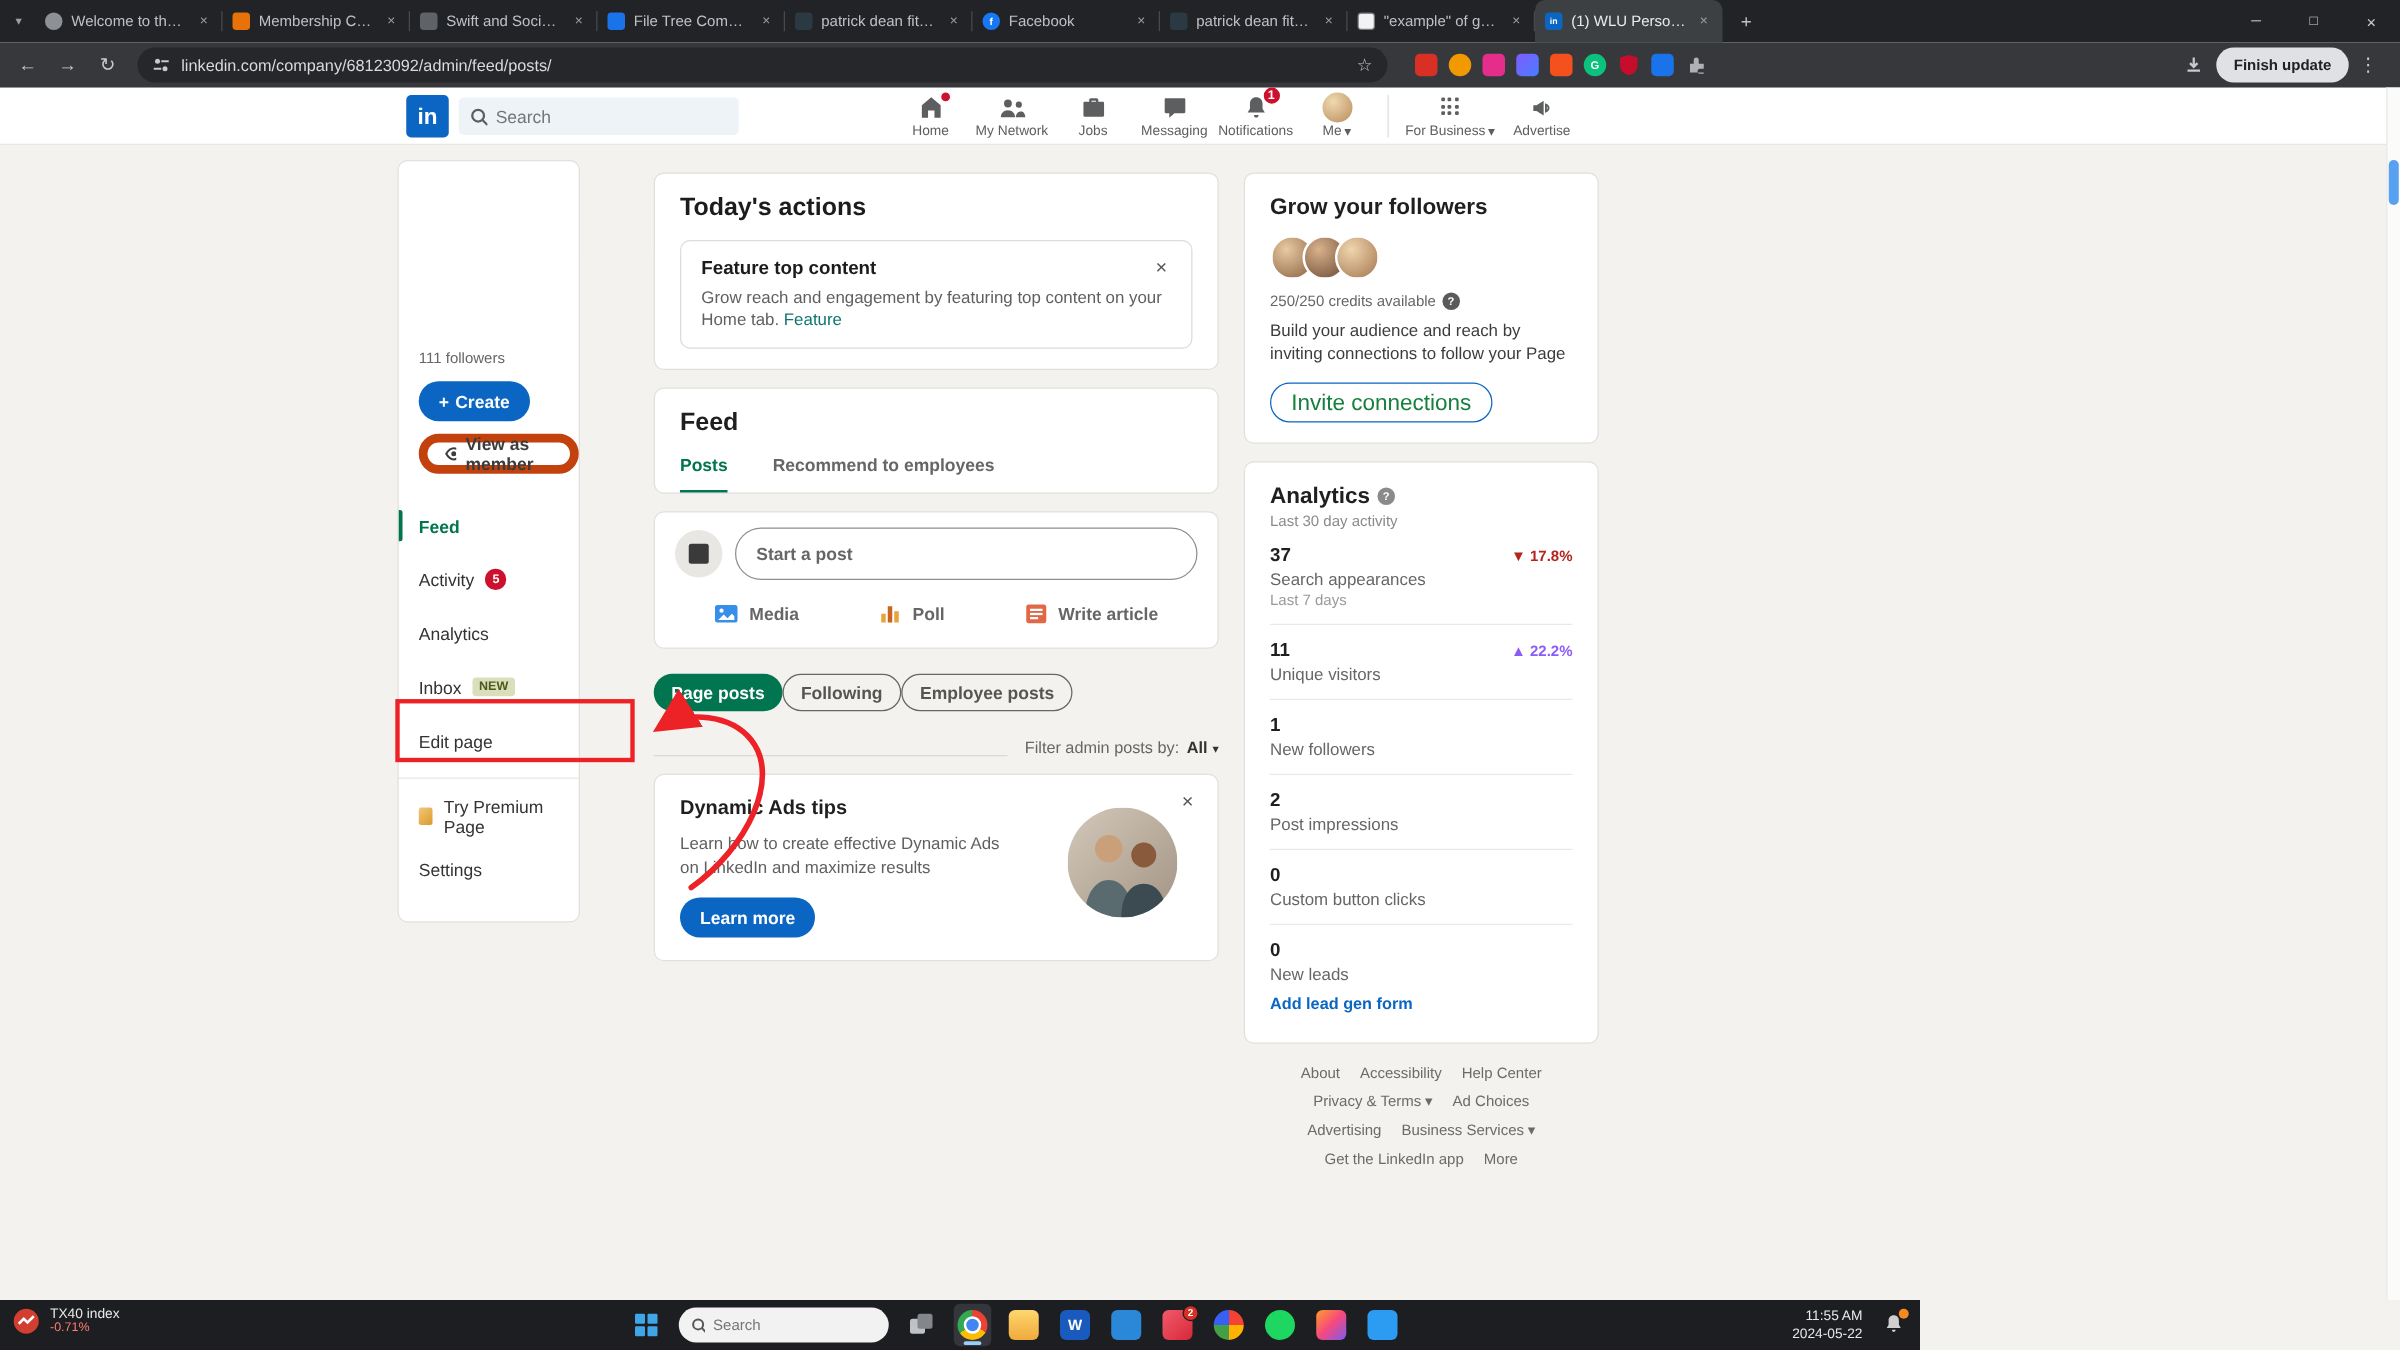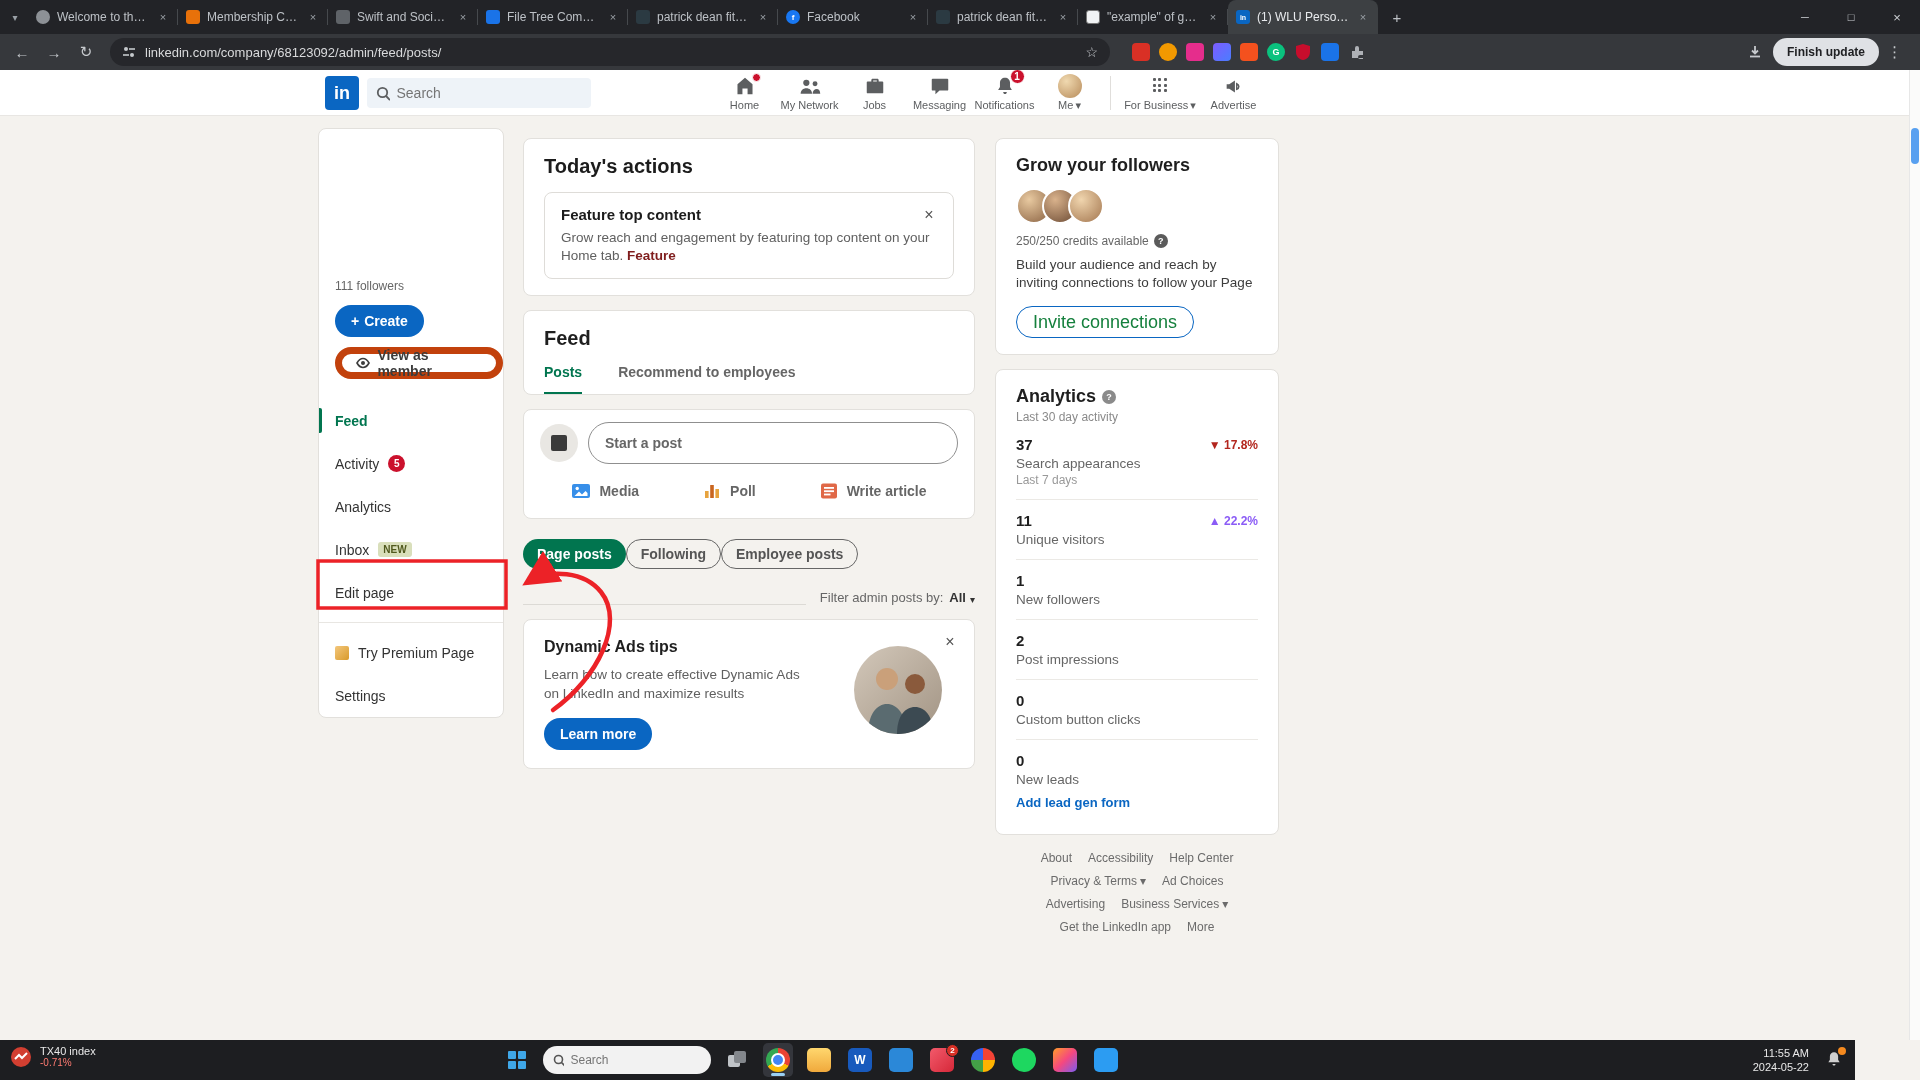--- a/index.html
+++ b/index.html
@@ -49,21 +49,21 @@
 .nic{height:22px;display:flex;align-items:center;justify-content:center;position:relative}
 .nlabel{font-size:11px;margin-top:2px;white-space:nowrap;display:flex;align-items:center;gap:2px}
 .redot{position:absolute;top:-2px;right:-5px;width:9px;height:9px;border-radius:50%;background:#cb112d;border:1.5px solid #fff}
 .nbadge{position:absolute;top:-6px;right:-9px;min-width:15px;height:15px;border-radius:8px;background:#cb112d;color:#fff;font-size:10px;font-weight:bold;display:flex;align-items:center;justify-content:center;padding:0 3px;border:1.5px solid #fff}
 .meav{width:24px;height:24px;border-radius:50%;background:radial-gradient(circle at 35% 30%,#f0d9b0,#b78b5a)}
 .navdiv{width:1px;height:34px;background:#e0dedb;margin:0 8px}
 .bizgrid{width:15px;height:15px;display:grid;grid-template-columns:repeat(3,1fr);gap:2px}
 .bizgrid span{width:3px;height:3px;background:#5c5e60;border-radius:1px}
 
 
-.sidecard{position:absolute;left:318px;top:58px;width:186px;background:#fff;border:1px solid #e2e0dc;border-radius:8px;padding-bottom:0}
+.sidecard{position:absolute;left:318px;top:58px;width:146px;background:#fff;border:1px solid #e2e0dc;border-radius:8px;padding-bottom:20px}
 .logo-space{height:150px}
 .followers{padding:0 16px;font-size:12px;color:#666}
 .createbtn{margin:12px 0 0 16px;height:32px;border-radius:16px;background:#0a66c2;color:#fff;display:inline-flex;align-items:center;gap:5px;padding:0 16px;font-size:14px;font-weight:bold}
 .viewbtn{margin:10px 0 0 16px;height:32px;border-radius:16px;border:7px solid #c2410c;color:#3c3c3c;display:inline-flex;align-items:center;gap:7px;padding:0 13px;font-size:14px;font-weight:bold}
 .sidenav{margin-top:20px}
 .snitem{height:43px;display:flex;align-items:center;padding:0 16px;font-size:14px;color:#333;position:relative}
 .snitem.active{color:#01754f;font-weight:bold}
 .snitem.active::before{content:"";position:absolute;left:0;top:9px;bottom:9px;width:3px;background:#01754f;border-radius:0 2px 2px 0}
 .snbadge{margin-left:9px;width:17px;height:17px;border-radius:50%;background:#cb112d;color:#fff;font-size:10px;font-weight:bold;display:flex;align-items:center;justify-content:center}
 .newbadge{margin-left:9px;padding:2px 5px;border-radius:3px;background:#d9dfbb;color:#50591d;font-size:10px;font-weight:bold}
@@ -71,21 +71,21 @@
 .goldsq{width:14px;height:14px;border-radius:2px;background:linear-gradient(135deg,#f3c77c,#d99a2b);margin-right:9px}
 
 
 .maincol{position:absolute;left:523px;top:68px;width:452px}
 .card{background:#fff;border:1px solid #e2e0dc;border-radius:8px;margin-bottom:14px}
 .ta-card{padding:16px 20px}
 .ta-title{font-size:20px;font-weight:bold;color:#1c1c1c}
 .ta-inner{margin-top:14px;border:1px solid #dedcd8;border-radius:8px;padding:13px 16px;position:relative}
 .ta-inner h3{font-size:15px;font-weight:bold;color:#1c1c1c}
 .ta-body{margin-top:6px;font-size:13.5px;color:#606060;line-height:1.35;width:380px}
-.ta-link{color:#7f1d1d;font-weight:bold}
+.ta-link{color:#0f766e;font-weight:normal}
 .xbtn{position:absolute;top:10px;right:12px;color:#555;font-size:16px;width:24px;height:24px;display:flex;align-items:center;justify-content:center}
 .feed-card{padding:16px 20px 0}
 .feed-title{font-size:20px;font-weight:bold}
 .feed-tabs{margin-top:14px;display:flex;gap:36px}
 .ftab{font-size:14px;color:#666;font-weight:bold;padding-bottom:12px}
 .ftab.active{color:#01754f;border-bottom:2px solid #01754f}
 .composer{padding:12px 16px 8px}
 .comp-row{display:flex;align-items:center;gap:10px}
 .comp-av{width:38px;height:38px;border-radius:50%;background:#e9e7e3;display:flex;align-items:center;justify-content:center;flex:none}
 .comp-av span{width:16px;height:16px;background:#3a3a3a;border-radius:2px}
@@ -140,21 +140,21 @@
 .leadlink{margin-top:8px;font-size:13px;color:#0a66c2;font-weight:bold}
 .lifoot{margin-top:16px}
 .frow{display:flex;justify-content:center;gap:16px;margin-bottom:9px;font-size:12px;color:#6b6b6b}
 .flink{display:flex;align-items:center;gap:3px;white-space:nowrap}
 
 
 .scrollbar{position:absolute;right:0;top:70px;width:11px;height:970px;background:#fbfbfa;border-left:1px solid #e7e7e7;z-index:8}
 .scrollthumb{position:absolute;right:1px;top:58px;width:8px;height:36px;border-radius:4px;background:#58a0f0}
 
 
-.tbar{position:absolute;left:0;top:1040px;width:1855px;height:40px;background:#1d1e21;z-index:10}
+.tbar{position:absolute;left:0;top:1040px;width:1536px;height:40px;background:#1d1e21;z-index:10}
 .tb-left{position:absolute;left:10px;top:5px;display:flex;align-items:center;gap:8px}
 .tw1{font-size:11px;color:#e8e8e8}
 .tw2{font-size:10px;color:#ff7b72}
 .tb-center{position:absolute;left:502px;top:0;height:40px;display:flex;align-items:center;gap:11px}
 .winlogo{width:22px;height:22px;display:grid;grid-template-columns:1fr 1fr;gap:2px;padding:2px}
 .winlogo span{background:#3fa7e8;border-radius:1px}
 .tbsearch{width:168px;height:28px;border-radius:14px;background:#f2f2f2;display:flex;align-items:center;padding:0 10px;gap:6px}
 .tbsearch input{border:none;outline:none;background:transparent;font-size:12px;color:#444;width:100%;font-family:inherit}
 .tbslot{width:30px;height:34px;display:flex;align-items:center;justify-content:center;position:relative;border-radius:5px}
 .tbslot.active{background:#34363c}

